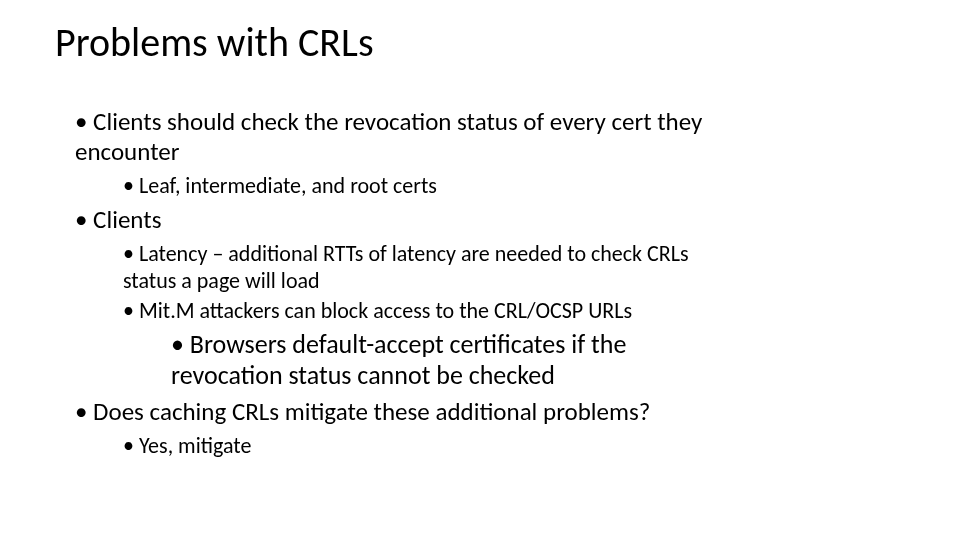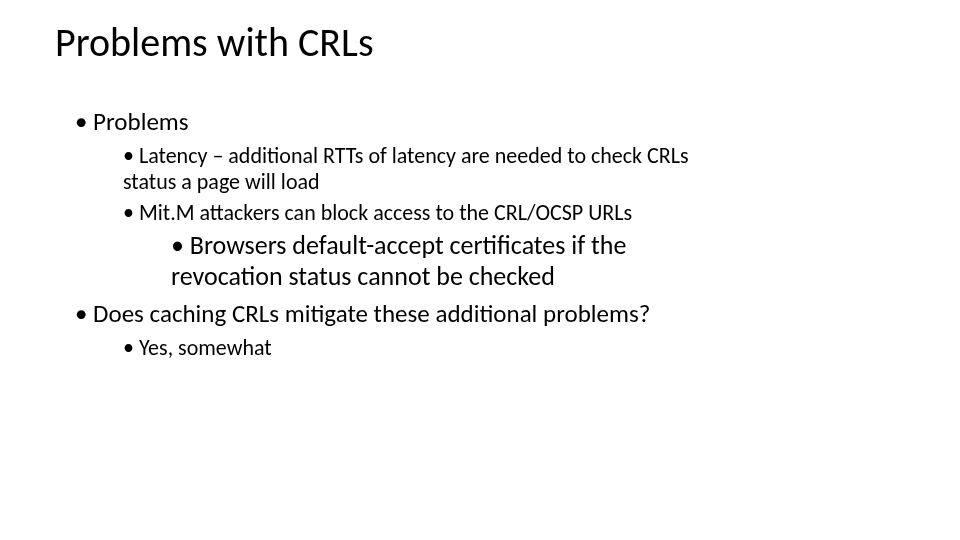--- a/index.html
+++ b/index.html
@@ -62,41 +62,49 @@
   }
 </style>
 </head>
 <body>
 
 <div class="slide">
 
   <h1 class="title">Problems with CRLs</h1>
 
   <ul class="lvl1">
+    <li>
+      <span>Clients should check the revocation status of every cert they encounter</span>
+      <ul class="lvl2">
+        <li>
+          <span>Leaf, intermediate, and root certs</span>
+        </li>
+      </ul>
+    </li>
 
     <li>
-      <span>Problems</span>
+      <span>Clients</span>
       <ul class="lvl2">
         <li>
           <span>Latency – additional RTTs of latency are needed to check CRLs status a page will load</span>
         </li>
         <li>
           <span>Mit.M attackers can block access to the CRL/OCSP URLs</span>
           <ul class="lvl3">
             <li>
               <span>Browsers default-accept certificates if the revocation status cannot be checked</span>
             </li>
           </ul>
         </li>
       </ul>
     </li>
 
     <li>
       <span>Does caching CRLs mitigate these additional problems?</span>
       <ul class="lvl2">
         <li>
-          <span>Yes, somewhat</span>
+          <span>Yes, mitigate</span>
         </li>
       </ul>
     </li>
   </ul>
 
 </div>
 
 </body></html>

